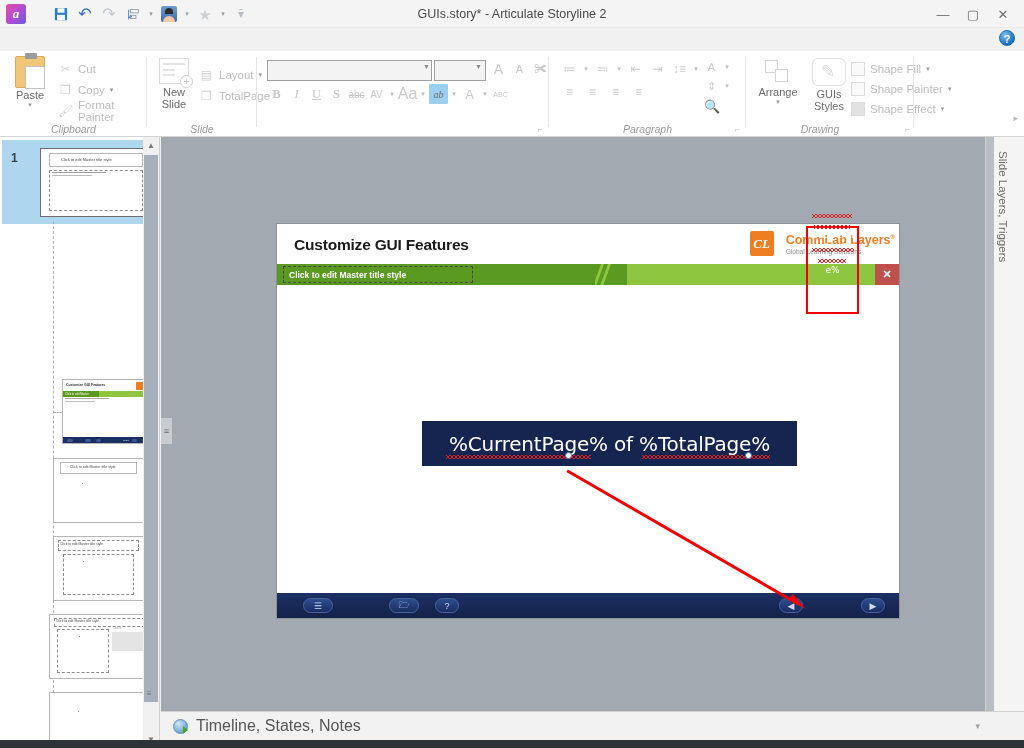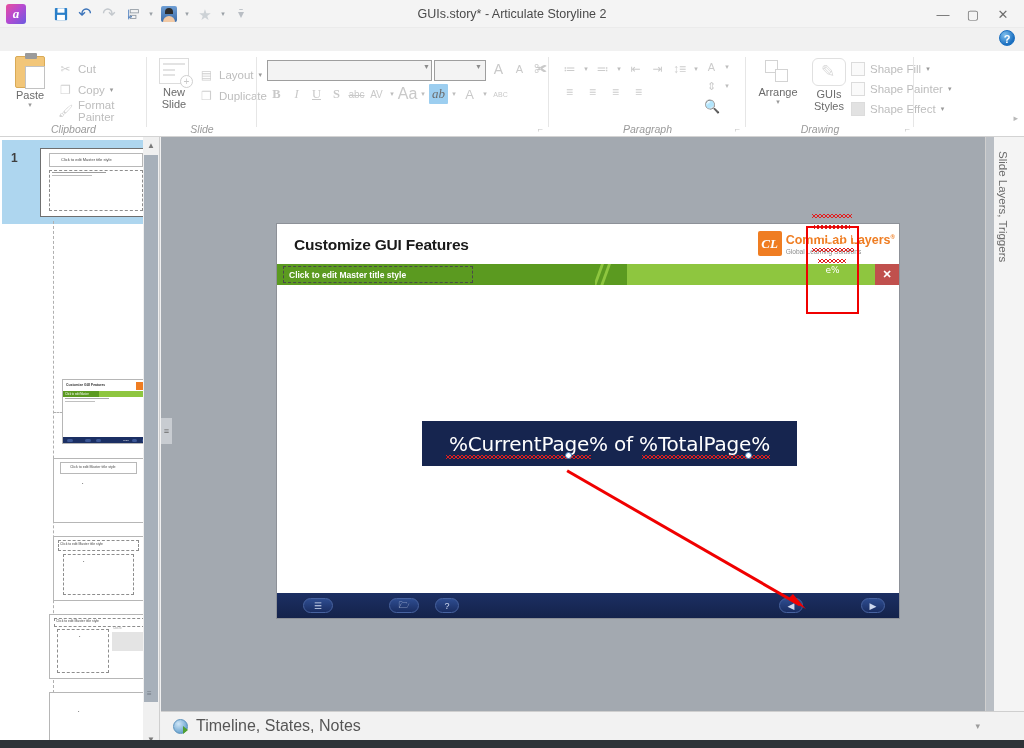--- a/index.html
+++ b/index.html
@@ -206,21 +206,21 @@
   }
   .slide {
     position: absolute; left: 115px; top: 86px; width: 624px; height: 396px;
     background: #ffffff; border: 1px solid #8d9198;
   }
   .slide-header { position: absolute; left:0; top:0; width:100%; height:40px; background:#ffffff; }
   .slide-title {
     position: absolute; left: 17px; top: 12px;
     font-size: 15.5px; font-weight: bold; color: #1a1a1a; letter-spacing: -0.2px;
   }
-  .logo-wrap { position: absolute; right: 4px; top: 7px; display: flex; align-items: center; gap: 4px; }
+  .logo-wrap { position: absolute; right: 4px; top: 7px; display: flex; align-items: center; gap: 12px; }
   .logo-mark {
     width: 24px; height: 25px; background: #ef7d22; border-radius: 2px;
     color: #fff; font-size: 13px; font-style: italic; font-weight: bold;
     display:flex; align-items:center; justify-content:center;
     font-family: "Liberation Serif", serif;
   }
   .logo-text1 { font-size: 12.5px; font-weight: bold; color: #ef7d22; line-height: 13px; }
   .logo-sup { font-size: 6px; vertical-align: super; }
   .logo-text2 { font-size: 6.6px; color: #8d8d8d; line-height: 9px; }
 
@@ -403,21 +403,21 @@
         <div class="paste-txt">Slide</div>
       </div>
       <div style="position:absolute;left:52px;top:13px">
         <div class="cmd-row">
           <span class="cmd-ico">▤</span>
           <span>Layout</span>
           <span class="mini-caret">▾</span>
         </div>
         <div class="cmd-row">
           <span class="cmd-ico">❐</span>
-          <span>Duplicate</span>
+          <span>TotalPage</span>
         </div>
       </div>
       <div class="grp-label">Slide</div>
       <div class="grp-sep" style="right:0"></div>
     </div>
 
     <div class="grp" style="left:257px;width:292px">
       <div class="fontbox" style="left:10px;top:9px;width:165px"></div>
       <div style="position:absolute;left:166px;top:12px;font-size:7px;color:#8c8c8c">▼</div>
       <div class="fontbox" style="left:177px;top:9px;width:52px"></div>
@@ -432,21 +432,21 @@
       <div style="position:absolute;left:10px;top:33px;display:flex;align-items:center;gap:1px">
         <span class="fmt-ico" style="font-weight:bold">B</span>
         <span class="fmt-ico" style="font-style:italic">I</span>
         <span class="fmt-ico" style="text-decoration:underline">U</span>
         <span class="fmt-ico" style="font-weight:bold">S</span>
         <span class="fmt-ico sans" style="font-size:10px;text-decoration:line-through">abc</span>
         <span class="fmt-ico sans" style="font-size:10px">AV</span>
         <span class="tiny-caret">▾</span>
         <span class="fmt-ico sans" style="font-size:16px">Aa</span>
         <span class="tiny-caret">▾</span>
-        <span class="fmt-ico hl" style="font-size:13px;font-style:italic">ab</span>
+        <span class="fmt-ico hl" style="font-size:10px;font-style:italic">ab</span>
         <span class="tiny-caret">▾</span>
         <span class="fmt-ico sans" style="font-size:13px">A</span>
         <span class="tiny-caret">▾</span>
         <span class="fmt-ico sans" style="font-size:7px">ABC</span>
       </div>
 
       <div class="dlg-launch" style="right:6px">⌐</div>
       <div class="grp-sep" style="right:0"></div>
     </div>
 

